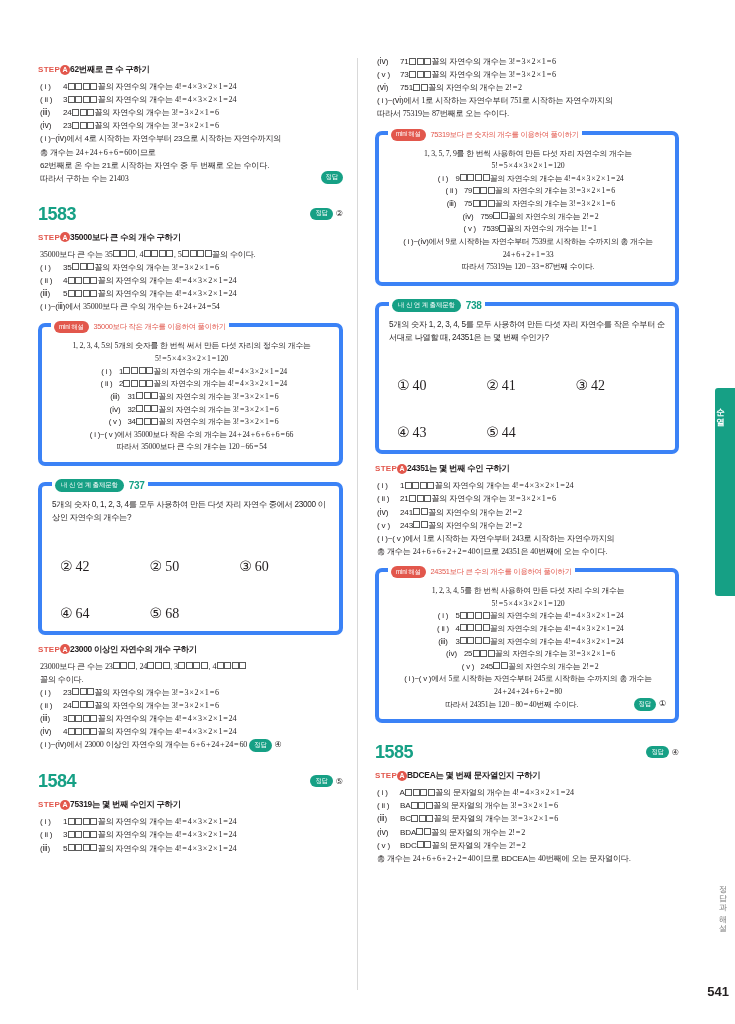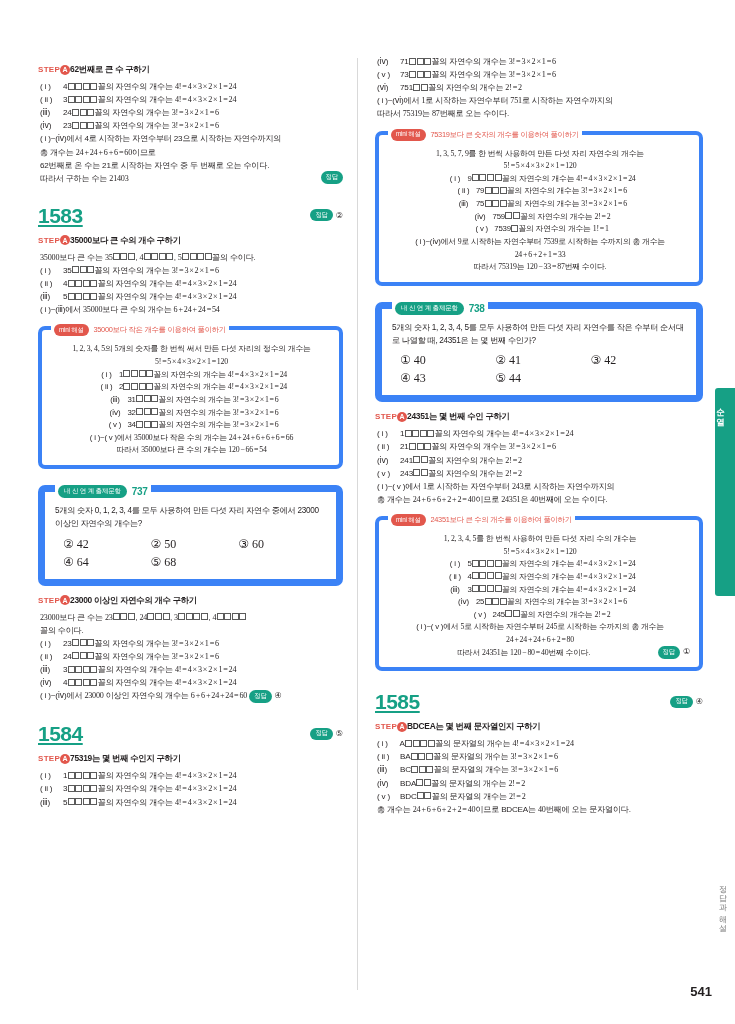--- a/index.html
+++ b/index.html
@@ -31,21 +31,21 @@
   }
   .col-divider {
     width: 1px;
     background: #d9d9d9;
     margin: 58px 0 34px 0;
     flex: 0 0 1px;
   }
   .col-right {
     width: 377px;
     padding-left: 17px;
-    padding-right: 32px;
+    padding-right: 56px;
   }
 
   
   .side-tab {
     position: absolute;
     right: 0;
     top: 388px;
     width: 20px;
     height: 208px;
     background: #16a085;
@@ -65,37 +65,36 @@
     position: absolute;
     right: 8px;
     top: 880px;
     writing-mode: vertical-rl;
     font-size: 8px;
     color: #7a7a7a;
     letter-spacing: 1px;
   }
   .page-number {
     position: absolute;
-    right: 23px;
+    right: 6px;
     bottom: 25px;
     font-size: 13px;
     font-weight: bold;
     color: #231f20;
   }
 
   
   .prob-num {
-    font-size: 21px;
+    font-size: 18px;
     font-weight: bold;
     color: #16a085;
     letter-spacing: -0.5px;
     margin: 18px 0 4px 0;
     position: relative;
     line-height: 1;
-    text-decoration: underline;
   }
   .prob-head {
     display: flex;
     align-items: center;
     justify-content: space-between;
     margin: 20px 0 3px 0;
   }
   .prob-head .prob-num { margin: 0; }
 
   .answer-pill {
@@ -206,21 +205,21 @@
     font-size: 7.4px;
     color: #e2574c;
     letter-spacing: -0.3px;
     white-space: nowrap;
   }
   .mini .lines { margin-top: 7px; }
   .mini .ln { font-size: 7.8px; line-height: 1.62; text-align: center; }
 
   
   .exam {
-    border: 7px solid #3b82f6;
+    border: 4px solid #3b82f6;
     border-radius: 7px;
     margin: 16px 0 4px 0;
     padding: 12px 10px 9px 10px;
     background: #fff;
     position: relative;
   }
   .exam-head {
     position: absolute;
     top: -7px;
     left: 10px;
@@ -252,22 +251,23 @@
     margin-bottom: 6px;
   }
   .choices {
     display: flex;
     flex-wrap: wrap;
     padding-left: 8px;
     row-gap: 3px;
   }
   .choice {
     width: 33.3%;
-    font-size: 12px;
+    font-size: 14px;
     white-space: nowrap;
+    margin-top: 27px;
   }
   .choice .cn { margin-right: 3px; }
 </style>
 </head>
 <body>
 
 <div class="page">
 
   <div class="col col-left">
 

